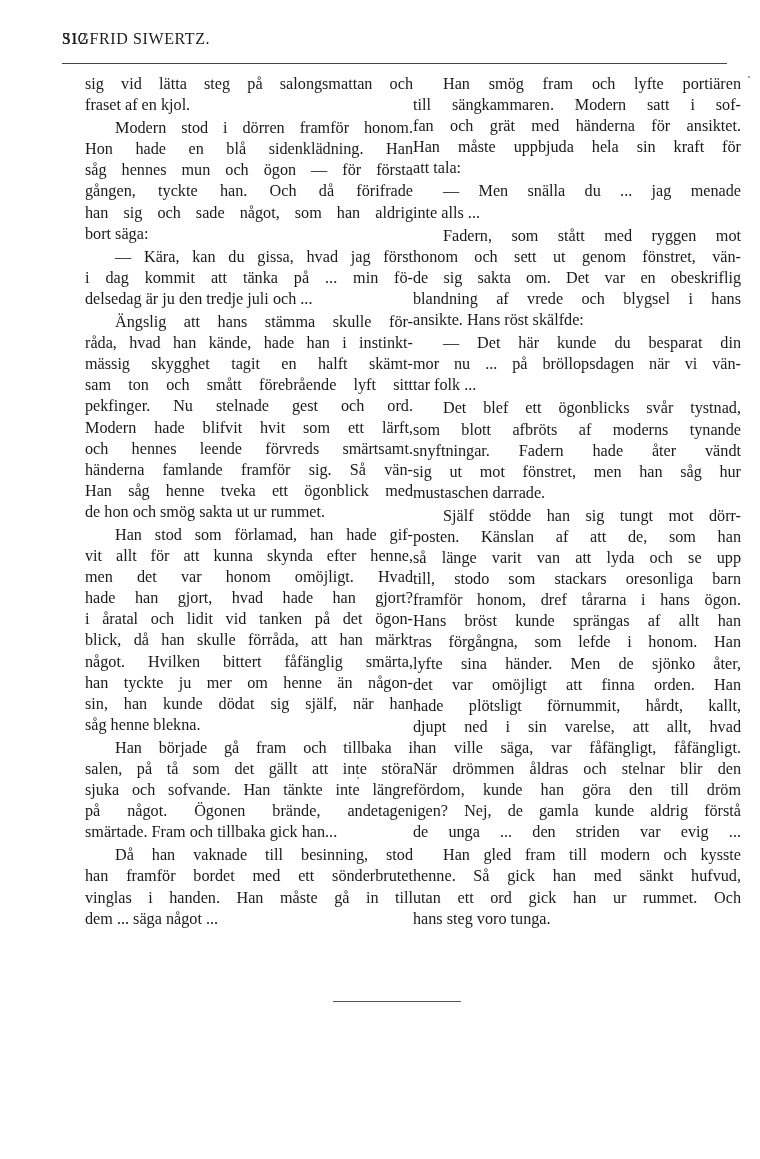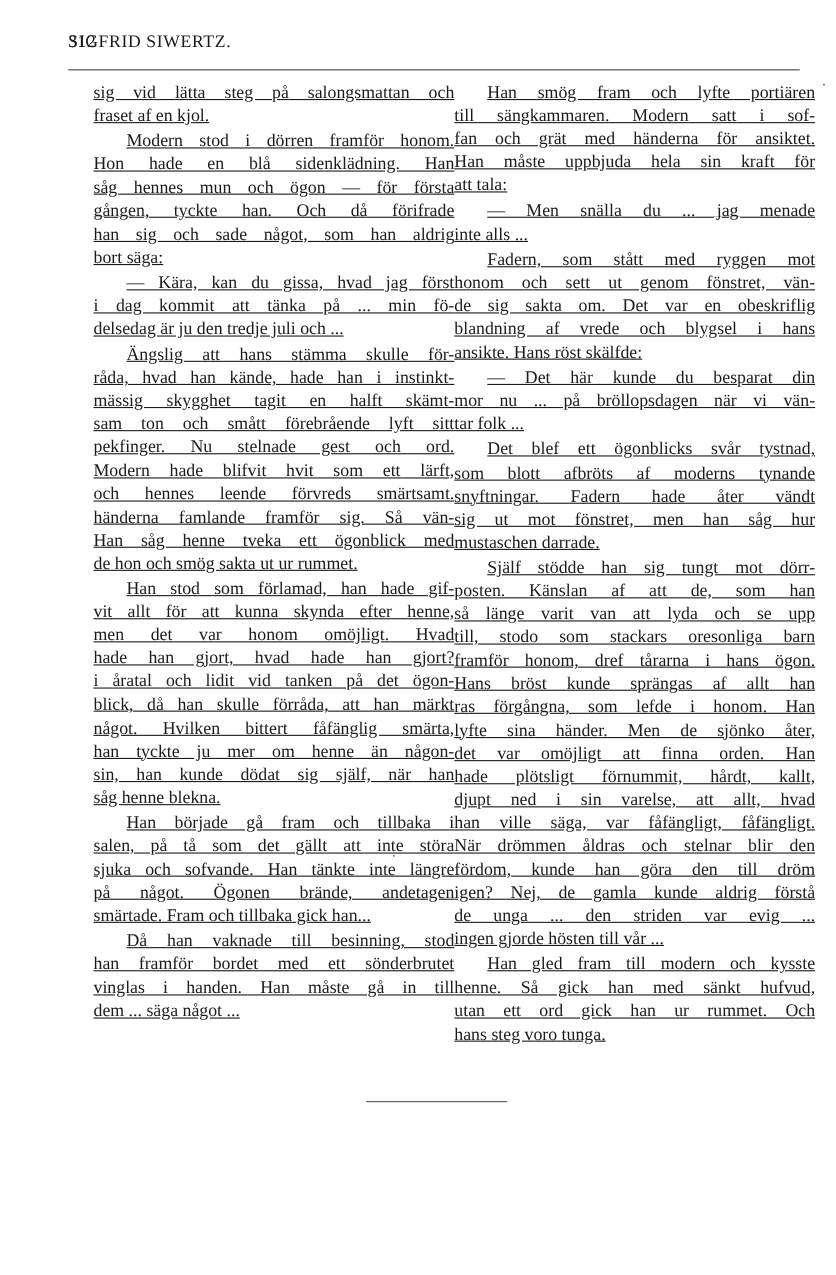--- a/index.html
+++ b/index.html
@@ -49,21 +49,20 @@
       width: 665px;
       height: 0;
       border-top: 1.3px solid #444;
     }
     .column {
       position: absolute;
       top: 74px;
       width: 328px;
       font-size: 16.2px;
       line-height: 21.1px;
-      text-decoration: underline;
     }
     .col-left { left: 85px; }
     .col-right { left: 413px; }
     .line {
       display: block;
       white-space: nowrap;
       text-align: justify;
       text-align-last: justify;
       height: 21.1px;
     }
@@ -211,21 +210,20 @@
         <span class="line">ras förgångna, som lefde i honom. Han</span>
         <span class="line">lyfte sina händer. Men de sjönko åter,</span>
         <span class="line">det var omöjligt att finna orden. Han</span>
         <span class="line">hade plötsligt förnummit, hårdt, kallt,</span>
         <span class="line">djupt ned i sin varelse, att allt, hvad</span>
         <span class="line">han ville säga, var fåfängligt, fåfängligt.</span>
         <span class="line">När drömmen åldras och stelnar blir den</span>
         <span class="line">fördom, kunde han göra den till dröm</span>
         <span class="line">igen? Nej, de gamla kunde aldrig förstå</span>
         <span class="line">de unga ... den striden var evig ...</span>
-        <span class="line last">ingen gjorde hösten till vår ...</span>
       </div>
       <span class="para-gap"></span>
       <div class="paragraph">
         <span class="line indent">Han gled fram till modern och kysste</span>
         <span class="line">henne. Så gick han med sänkt hufvud,</span>
         <span class="line">utan ett ord gick han ur rummet. Och</span>
         <span class="line last">hans steg voro tunga.</span>
       </div>
     </div>
 

